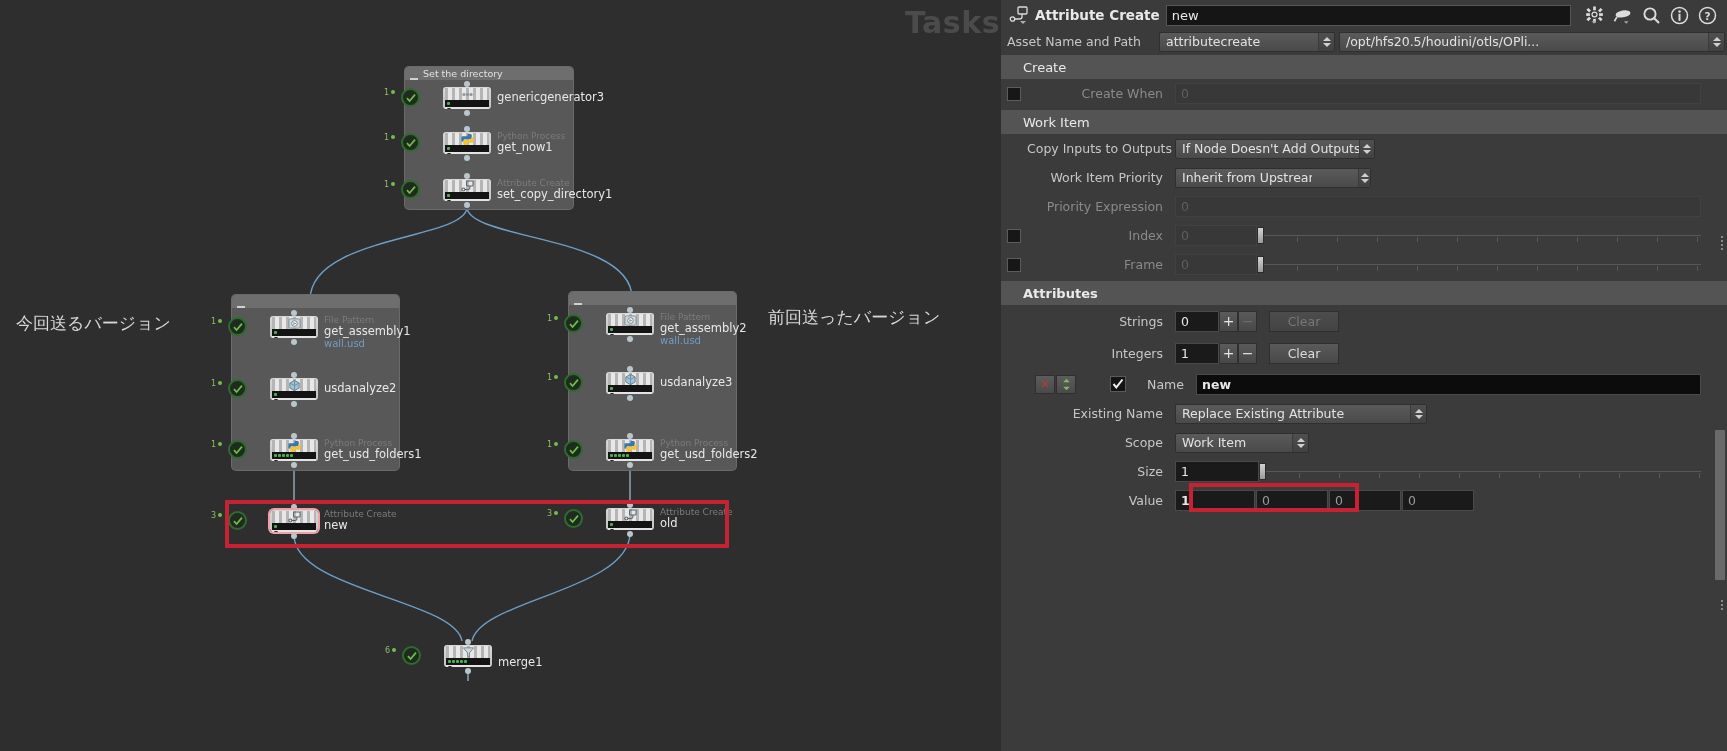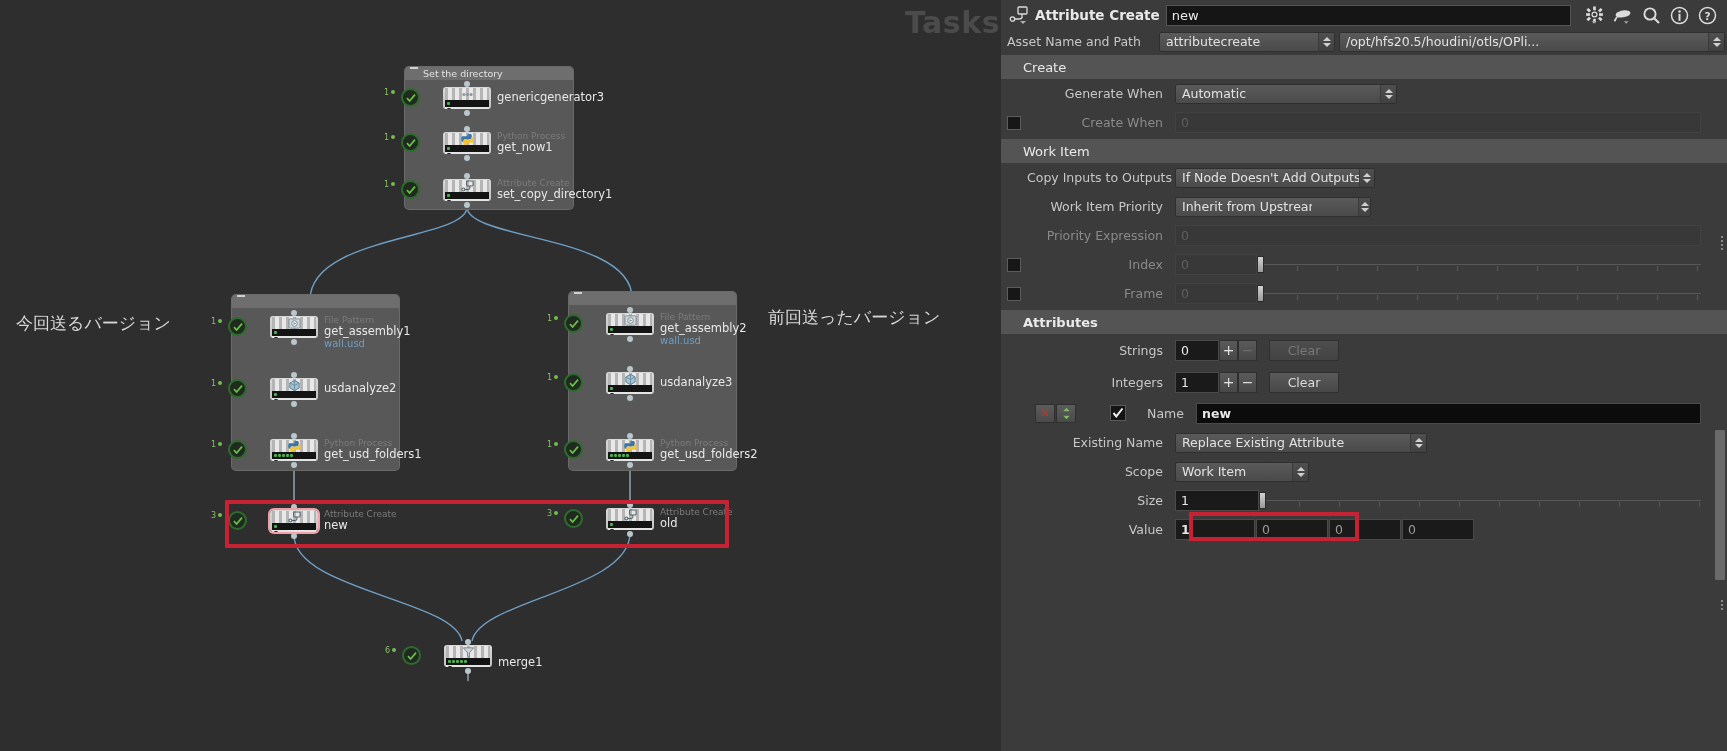--- a/index.html
+++ b/index.html
@@ -45,21 +45,21 @@
     position: absolute;
     background: #585858;
     border-radius: 4px;
     box-shadow: 0 0 0 1px #6a6a6a;
   }
   .netbox-header {
     height: 13px;
     background: #6e6e6e;
     border-radius: 4px 4px 0 0;
     display: flex;
-    align-items: flex-start;
+    align-items: flex-end;
     padding-left: 5px;
     gap: 5px;
   }
   .netbox-collapse {
     width: 8px; height: 2px; background: #d0d0d0;
   }
   .netbox-title {
     font-size: 9.5px; color: #e2e2e2; line-height: 13px;
   }
 
@@ -869,31 +869,20 @@
           <i class="ar-up"></i>
             <i class="ar-dn"></i>
         </span>
       </div>
     </div>
 
     <div class="p-body">
 
       <div class="section-bar">Create</div>
 
-      <div class="prow">
-        <div class="pcheck-spacer"></div>
-        <span class="plabel">Generate When</span>
-        <div class="combo" style="width:222px;">
-          <span class="ctext">Automatic</span>
-          <span class="carrows">
-            <i class="ar-up"></i>
-              <i class="ar-dn"></i>
-          </span>
-        </div>
-      </div>
 
       <div class="prow">
         <div class="pcheck"></div>
         <span class="plabel dim">Create When</span>
         <input class="pfield dim disabled-wide" type="text" readonly="" value="0" style="">
       </div>
 
       <div class="section-bar">Work Item</div>
 
       <div class="prow">

